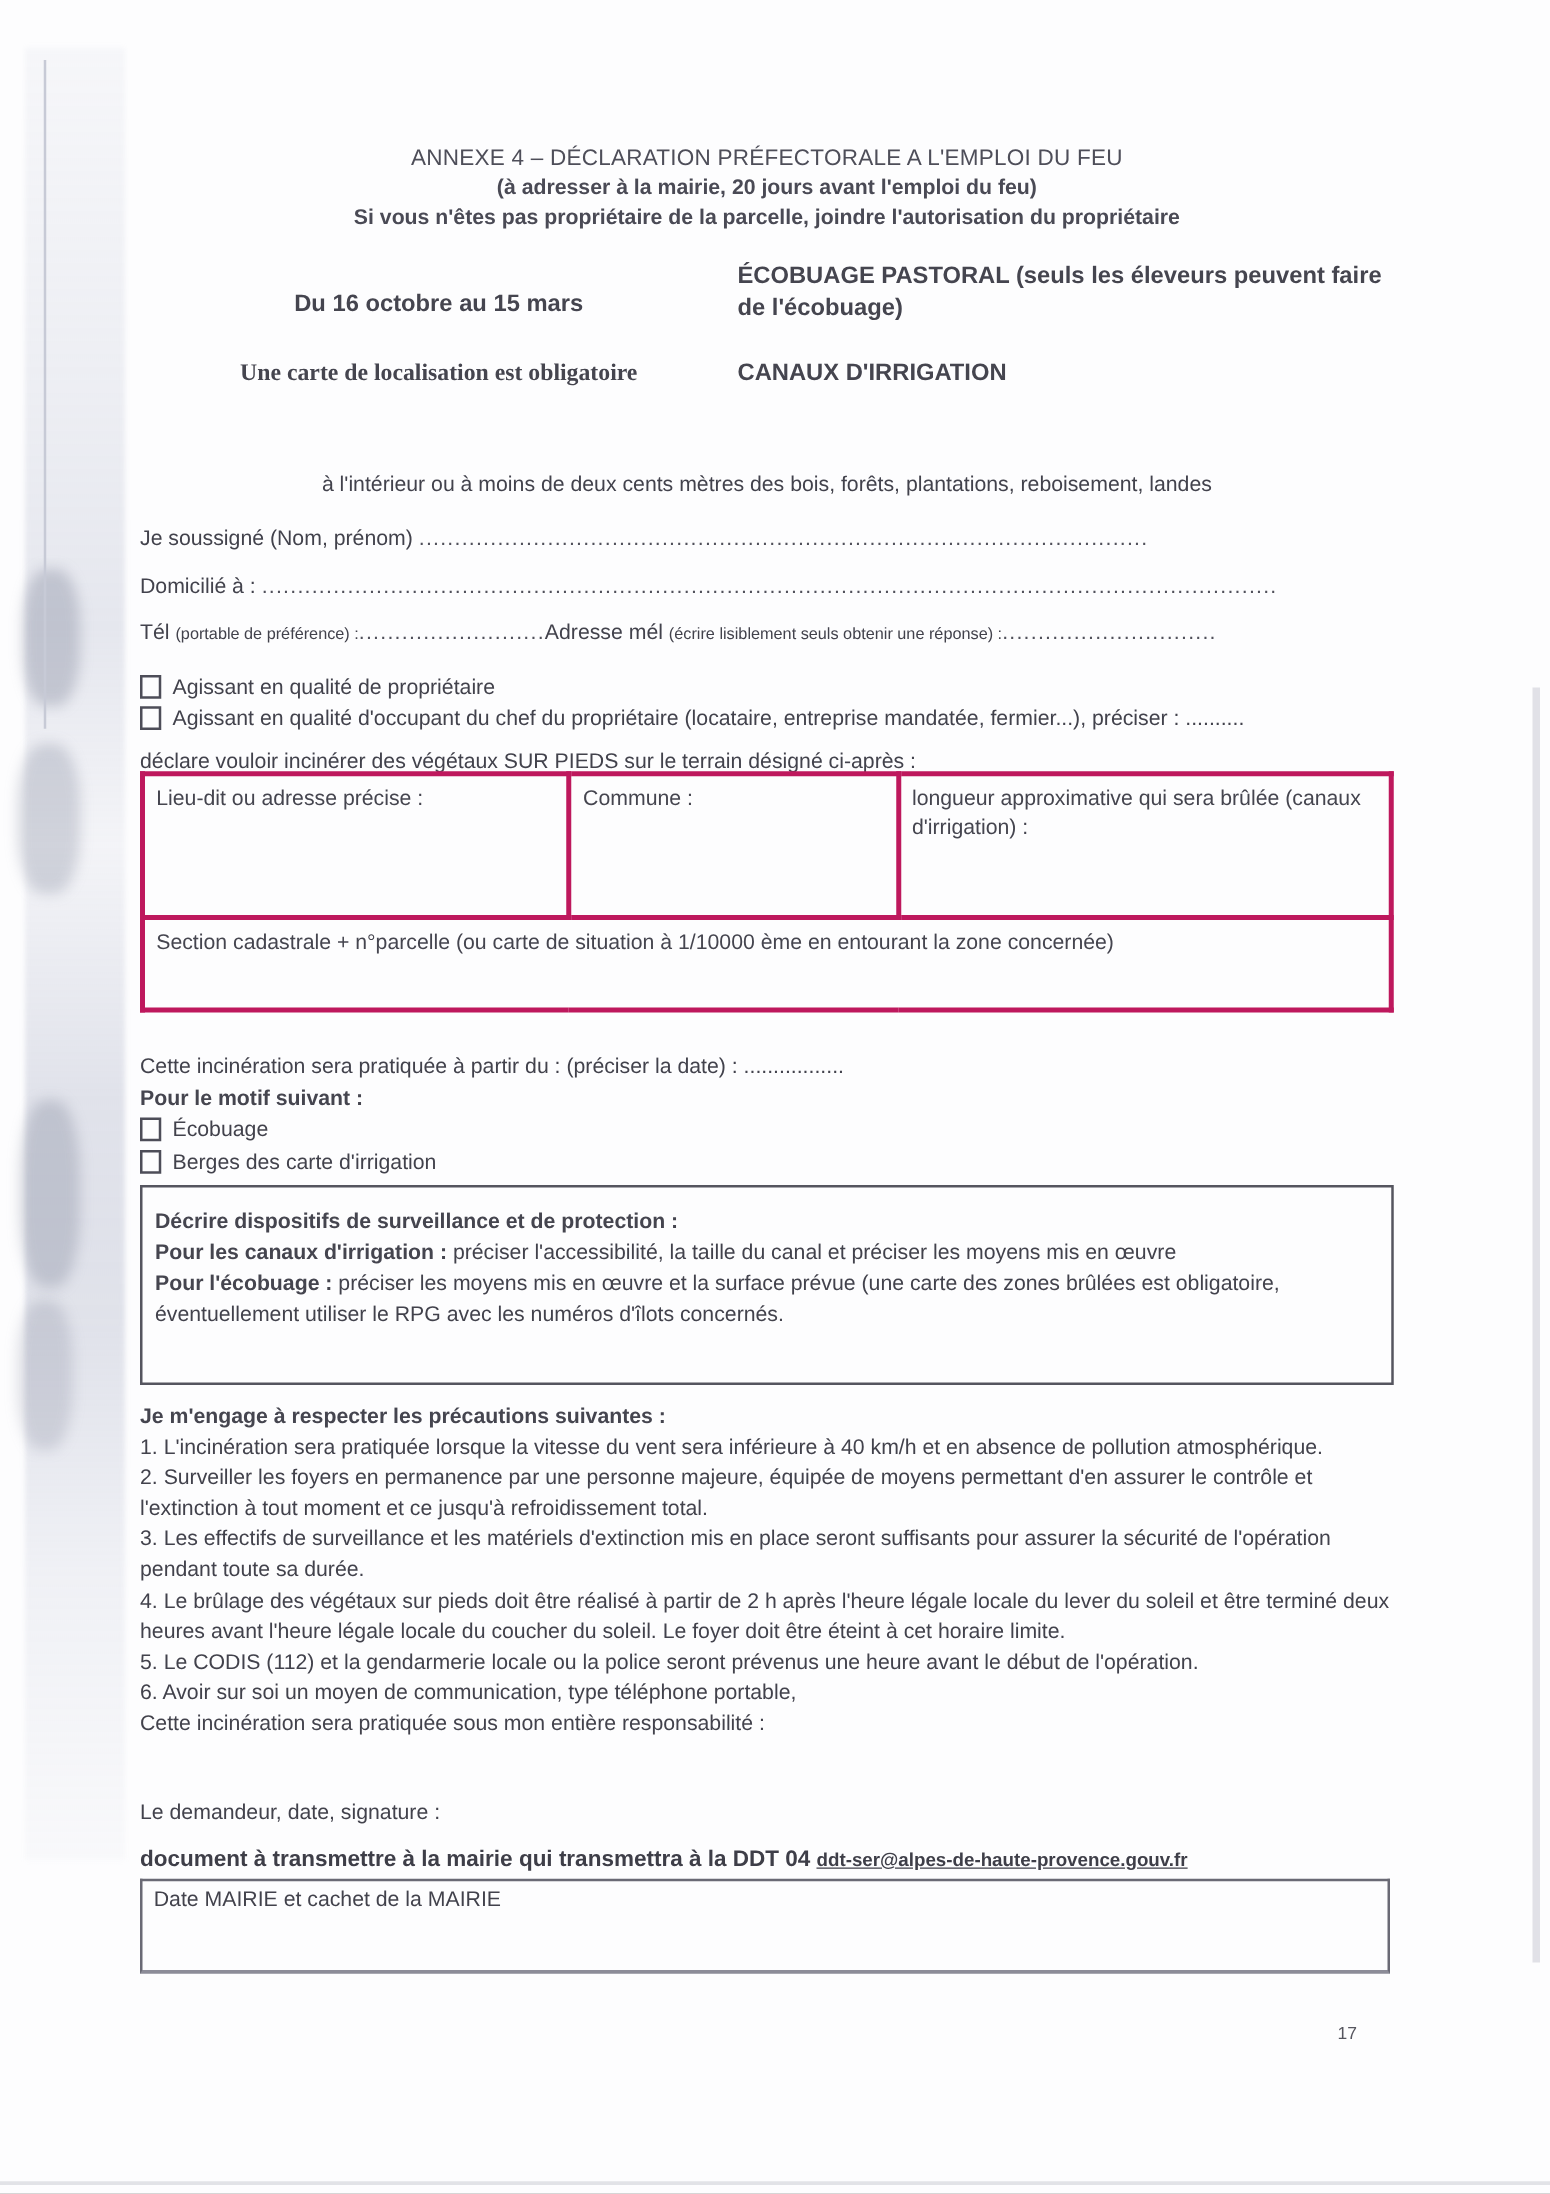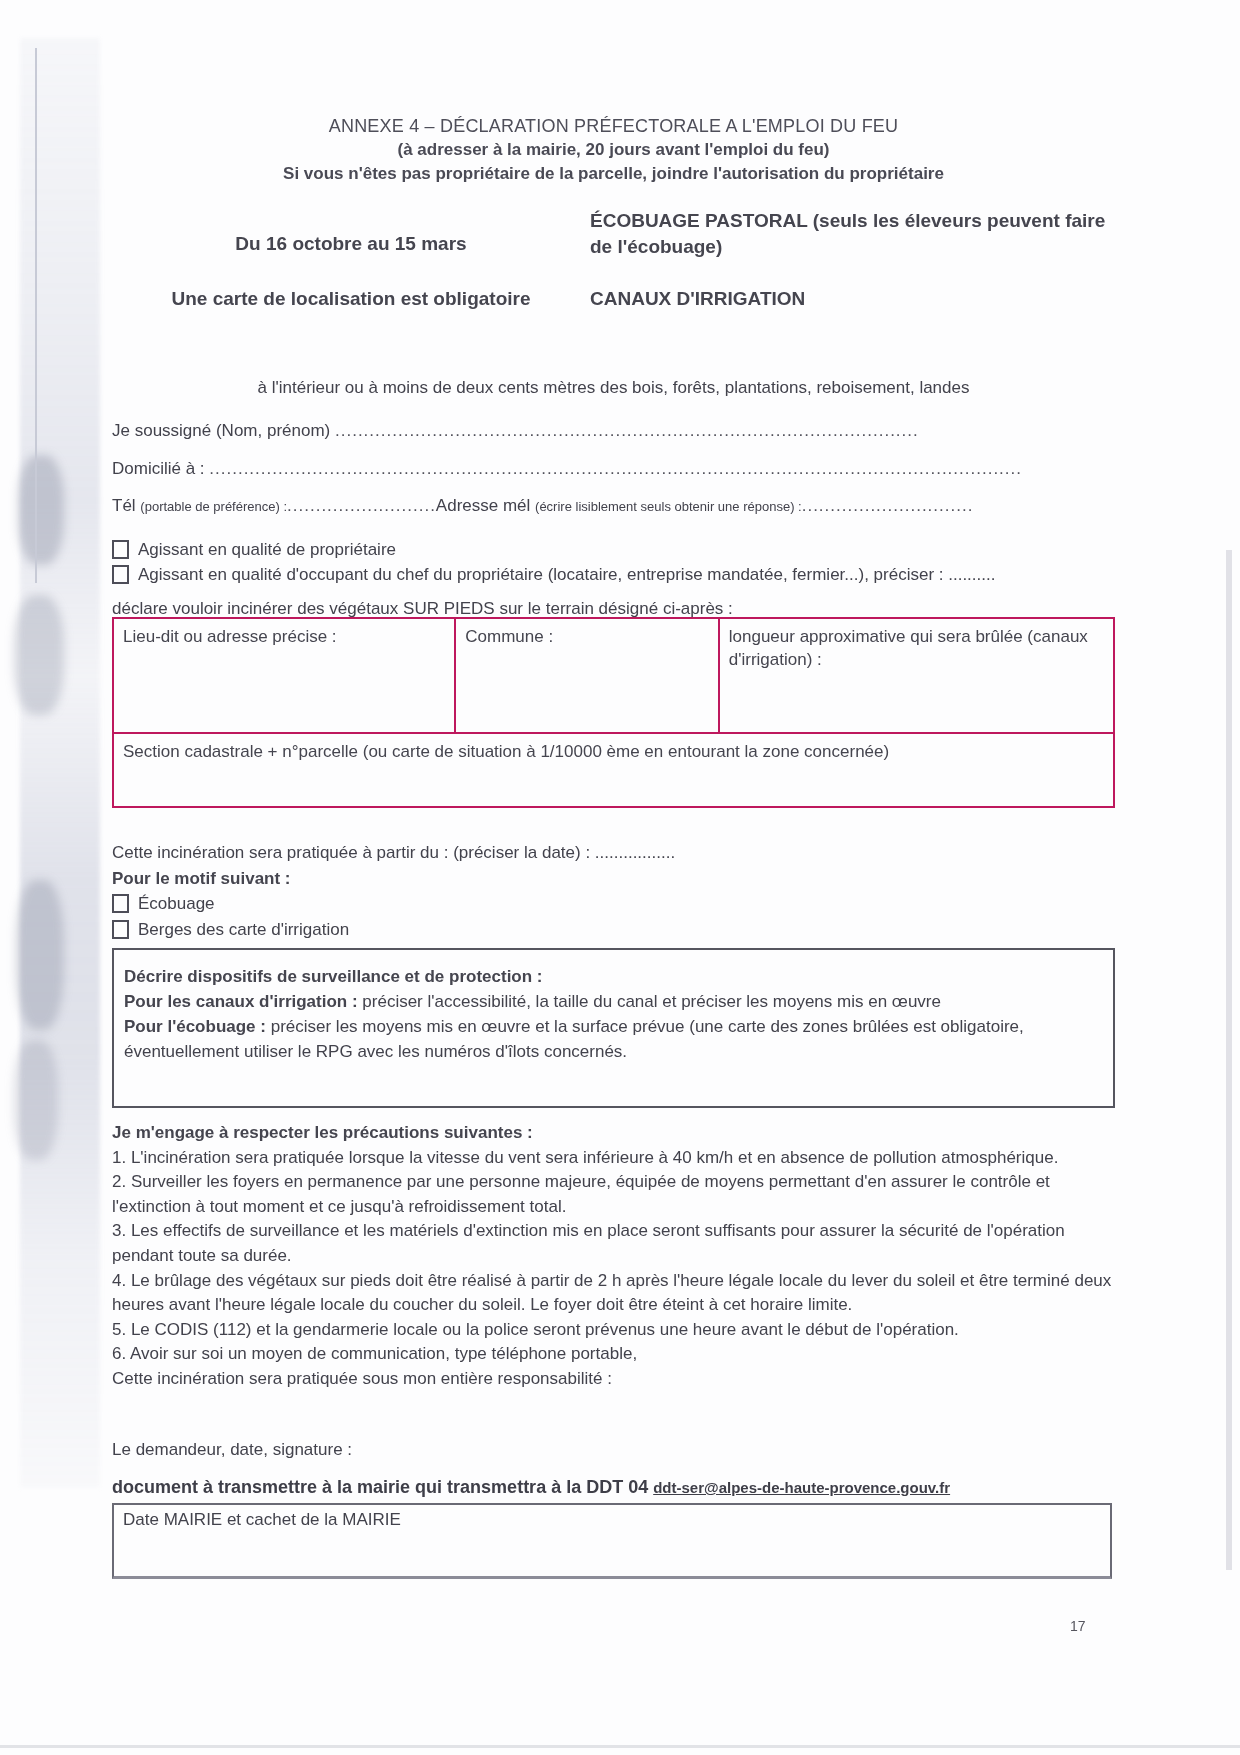--- a/index.html
+++ b/index.html
@@ -55,21 +55,21 @@
   .dots { letter-spacing:1px; color:#50505a; }
   .quality { top:537px; line-height:25px; font-size:17px; white-space:nowrap; overflow:hidden; }
   .cbx {
     display:inline-block; width:17px; height:19px;
     border:2px solid #4d4d58; background:#fdfdfe;
     vertical-align:-4px; margin-right:9px;
   }
   .declare { top:599px; font-size:17px; }
   .loc-table { position:absolute; left:112px; top:617px; width:1003px; border-collapse:collapse; }
   .loc-table td {
-    border:2px solid #be185d; vertical-align:top;
+    border:4px solid #be185d; vertical-align:top;
     font-size:17px; padding:6px 9px; line-height:23px; color:#45454f;
   }
   .r1 td { height:115px; }
   .r2 td { height:74px; }
   .c1 { width:343px; } .c2 { width:264px;margin-left:48px; } .c3 { width:396px; }
   .date-line { top:843px; font-size:17px; }
   .motif-label { top:869px; font-size:17px; font-weight:bold; color:#45454f; }
   .motif1 { top:894px; font-size:17px; }
   .motif2 { top:920px; font-size:17px; }
   .surv-box {
@@ -113,21 +113,21 @@
   <div class="blk row2col titles-row">
     <div class="col-l">
       <div class="big">Du 16 octobre au 15 mars</div>
     </div>
     <div class="col-r">
       <div class="big">ÉCOBUAGE PASTORAL (seuls les éleveurs peuvent faire de l'écobuage)</div>
     </div>
   </div>
 
   <div class="blk row2col sub-row">
-    <div class="col-l" style="align-items:flex-end;">
+    <div class="col-l" style="align-items:flex-end;font-family:Liberation Serif, serif;">
       <div class="big">Une carte de localisation est obligatoire</div>
     </div>
     <div class="col-r">
       <div class="big">CANAUX D'IRRIGATION</div>
     </div>
   </div>
 
   <div class="blk scope-line center">à l'intérieur ou à moins de deux cents mètres des bois, forêts, plantations, reboisement, landes</div>
 
   <div class="blk fill-line identity">

